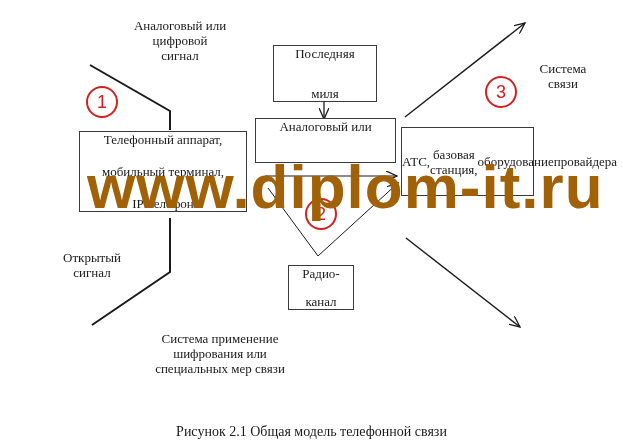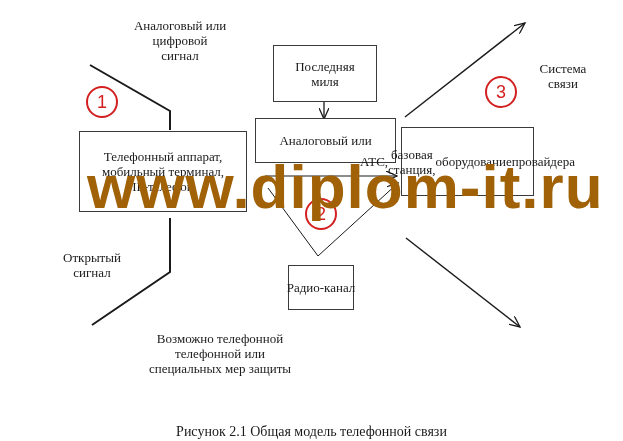--- a/index.html
+++ b/index.html
@@ -1,20 +1,20 @@
 <!DOCTYPE html>
 <html><head>
   <meta charset="utf-8">
   <style>
     html, body { margin:0; padding:0; background:#ffffff; }
     body { width:623px; height:441px; position:relative; overflow:hidden;
            font-family:"Liberation Serif","DejaVu Serif",serif; color:#1a1a1a; }
     .txt { position:absolute; text-align:center; font-size:13px; line-height:15px; white-space:nowrap; }
     .box { position:absolute; border:1.3px solid #3a3a3a; background:#fff; box-sizing:border-box;
-           display:flex; align-items:center; justify-content:center; text-align:center;
+           display:flex; align-items:center; justify-content:space-between; text-align:center;
            font-size:13px; line-height:15px; }
     .box span { display:block; }
     svg.lines { position:absolute; left:0; top:0; }
     .badge { position:absolute; width:32px; height:32px; border:2px solid #d32020; border-radius:50%;
              box-sizing:border-box; color:#d32020; font-family:"Liberation Sans",sans-serif;
              font-size:18px; display:flex; align-items:center; justify-content:center; }
     .watermark { position:absolute; left:75px; top:156px; font-family:"Liberation Sans",sans-serif;
                  font-weight:bold; font-size:62px; color:#a16207; letter-spacing:1px; line-height:62px;
                  white-space:nowrap;margin-left:12px; }
     .caption { position:absolute; left:0; width:623px; top:424px; text-align:center; font-size:14px; }
@@ -54,23 +54,23 @@
   <div>Открытый</div>
   <div>сигнал</div>
 </div>
 
 <div class="txt" style="left:523px; top:61px; width:80px;">
   <div>Система</div>
   <div>связи</div>
 </div>
 
 <div class="txt" style="left:120px; top:331px; width:200px;">
-  <div>Возможно телефонной</div>
-  <div>телефонной или</div>
-  <div>специальных мер защиты</div>
+  <div>Система применение</div>
+  <div>шифрования или</div>
+  <div>специальных мер связи</div>
 </div>
 
 <div class="box" style="left:273px; top:45px; width:104px; height:57px; flex-direction:column;">
   <span>Последняя</span>
   <span>миля</span>
 </div>
 
 <div class="box" style="left:255px; top:118px; width:141px; height:45px; flex-direction:column;">
   <span>Аналоговый или</span>
 </div>
@@ -81,21 +81,21 @@
   <span>IP-телефон</span>
 </div>
 
 <div class="box" style="left:401px; top:127px; width:133px; height:69px; flex-direction:row;">
   <span>АТС,</span>
   <span>базовая станция,</span>
   <span>оборудование</span>
   <span>провайдера</span>
 </div>
 
-<div class="box" style="left:288px; top:265px; width:66px; height:45px; ">
+<div class="box" style="left:288px; top:265px; width:66px; height:45px; flex-direction:column;">
   <span>Радио-</span>
   <span>канал</span>
 </div>
 
 <div class="badge" style="left:86px; top:86px;">1</div>
 <div class="badge" style="left:305px; top:198px;">2</div>
 <div class="badge" style="left:485px; top:76px;">3</div>
 
 <div class="watermark">www.diplom-it.ru</div>
 

